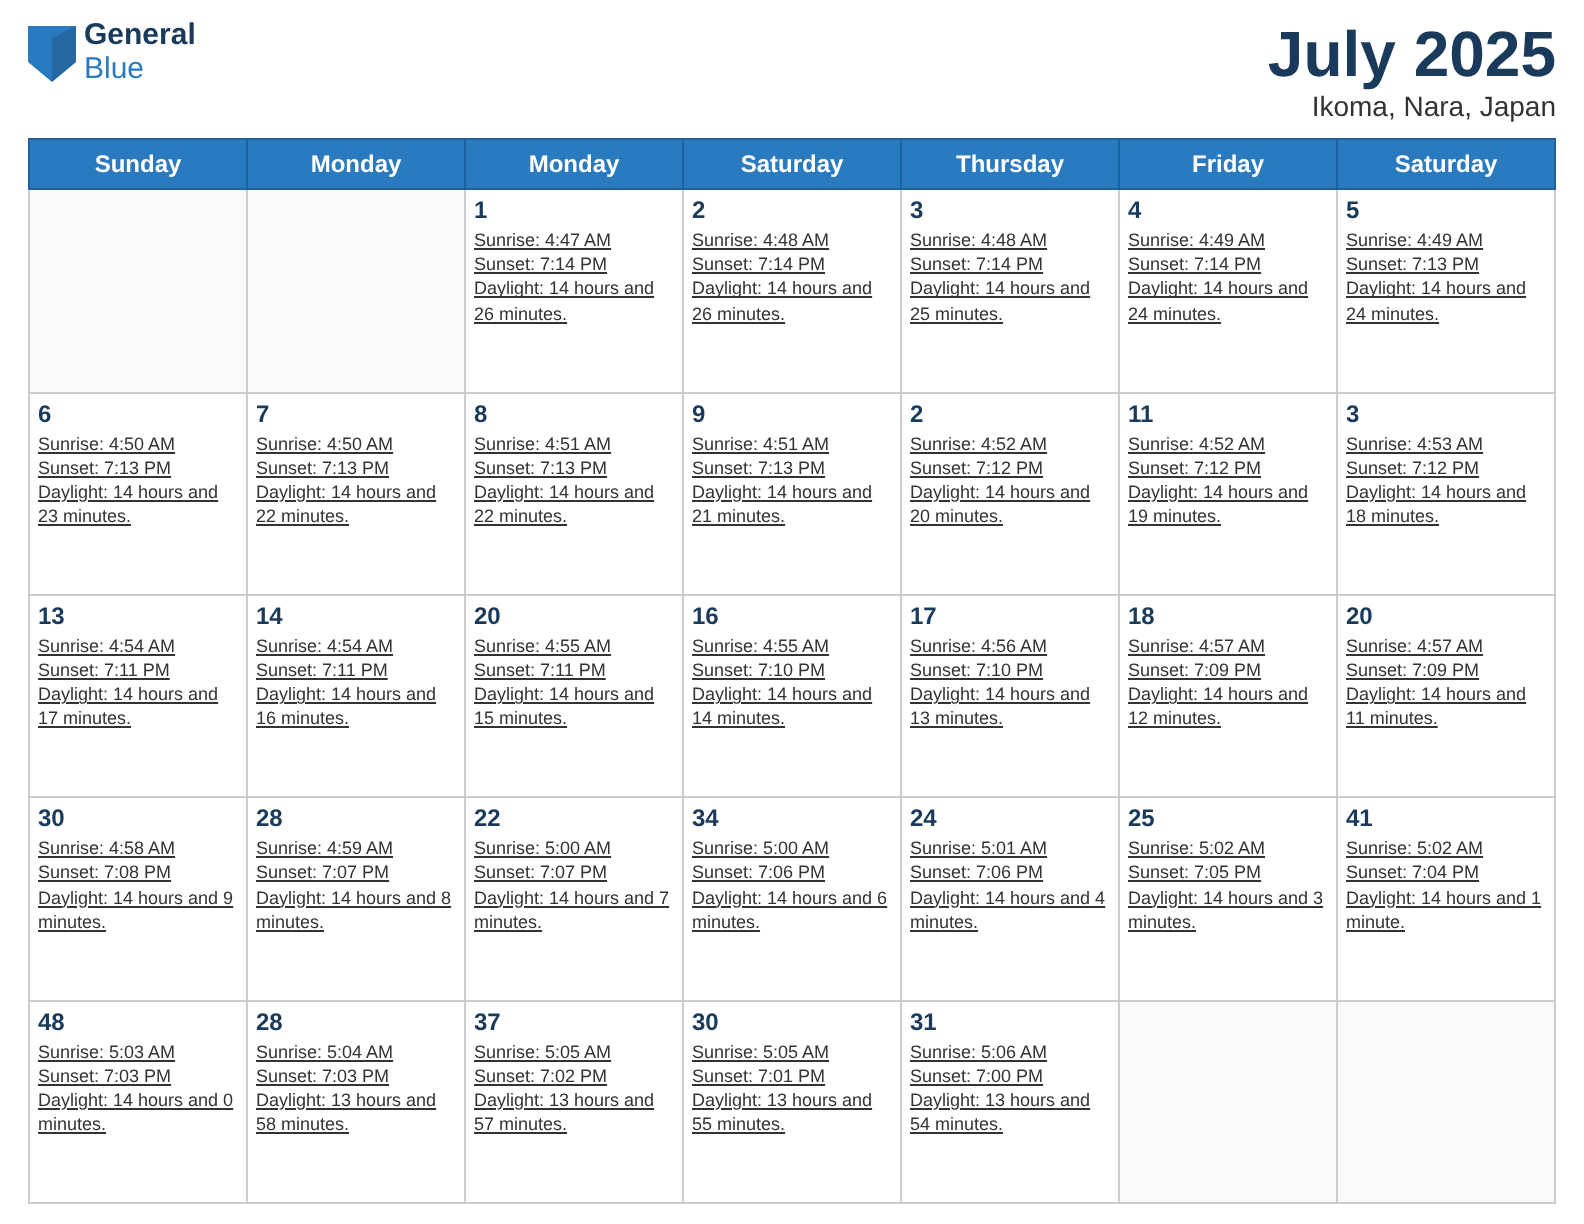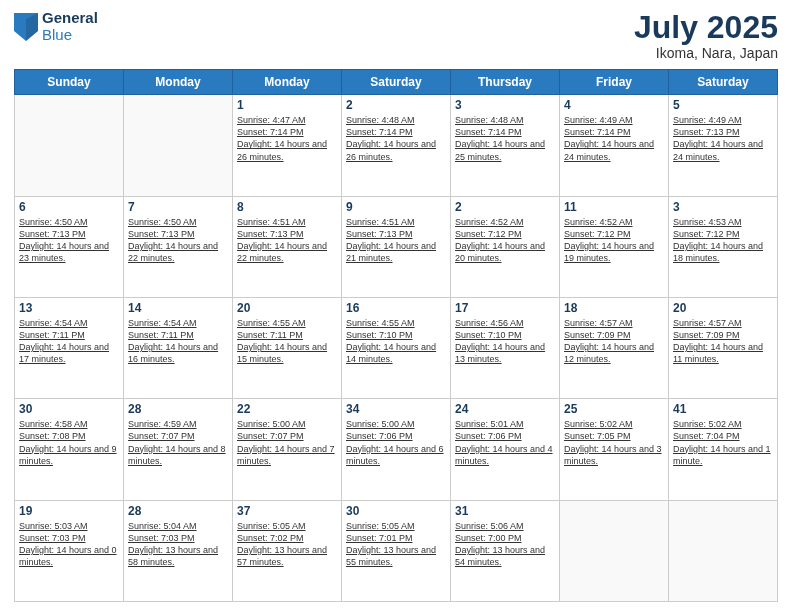--- a/index.html
+++ b/index.html
@@ -245,21 +245,21 @@
             <span class="day-number">25</span>
             <div class="day-info">Sunrise: 5:02 AM<br>Sunset: 7:05 PM<br>Daylight: 14 hours and 3 minutes.</div>
           </td>
           <td>
             <span class="day-number">41</span>
             <div class="day-info">Sunrise: 5:02 AM<br>Sunset: 7:04 PM<br>Daylight: 14 hours and 1 minute.</div>
           </td>
         </tr>
         <tr>
           <td>
-            <span class="day-number">19</span>
+            <span class="day-number">48</span>
             <div class="day-info">Sunrise: 5:03 AM<br>Sunset: 7:03 PM<br>Daylight: 14 hours and 0 minutes.</div>
           </td>
           <td>
             <span class="day-number">28</span>
             <div class="day-info">Sunrise: 5:04 AM<br>Sunset: 7:03 PM<br>Daylight: 13 hours and 58 minutes.</div>
           </td>
           <td>
             <span class="day-number">37</span>
             <div class="day-info">Sunrise: 5:05 AM<br>Sunset: 7:02 PM<br>Daylight: 13 hours and 57 minutes.</div>
           </td>

